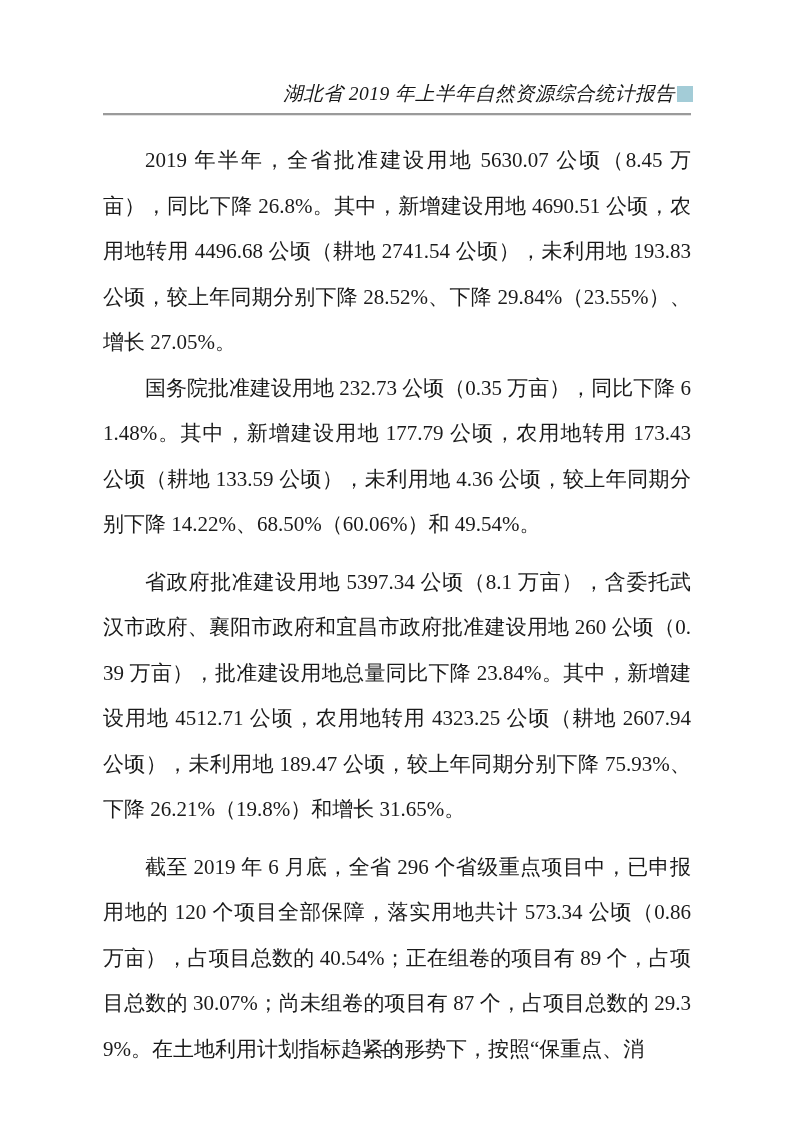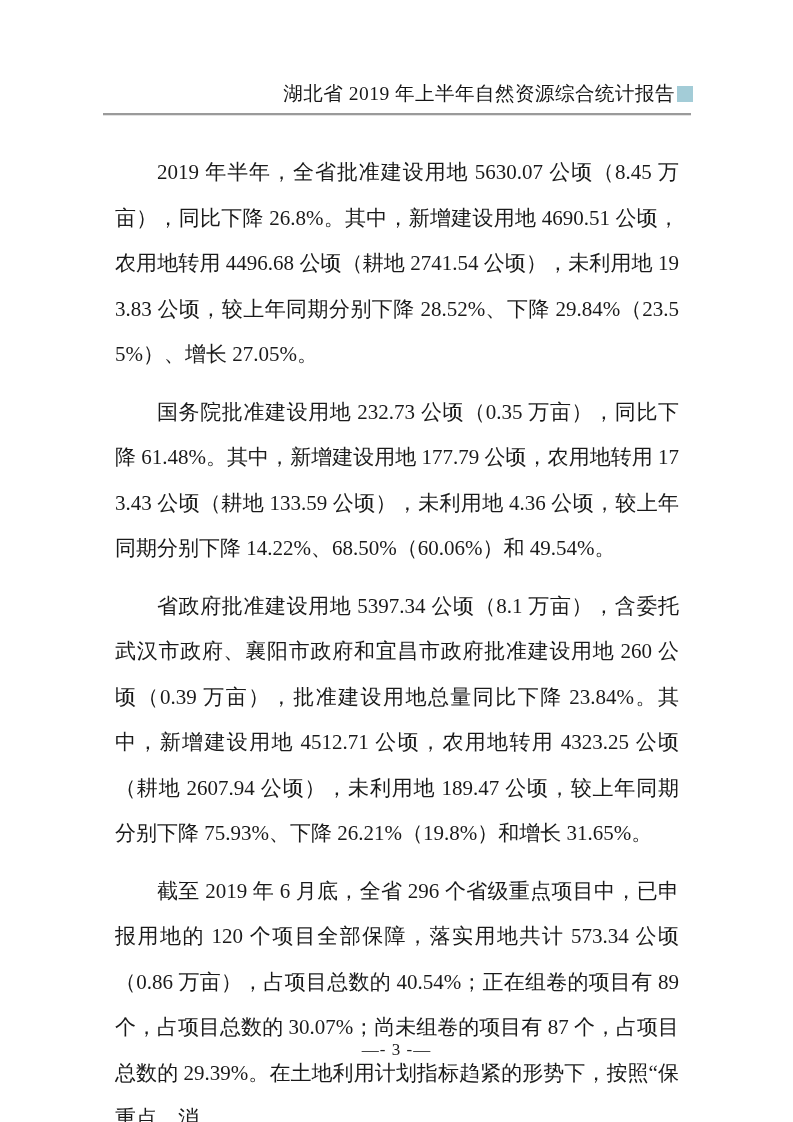--- a/index.html
+++ b/index.html
@@ -19,20 +19,21 @@
   .header {
     position: absolute;
     top: 82px;
     left: 103px;
     right: 100px;
     text-align: right;
     font-size: 19.5px;
     line-height: 24px;
     white-space: nowrap;
     color: #161616;
+    font-style: italic;
   }
   .header-title {
     letter-spacing: 0.5px;
   }
   .accent-square {
     display: inline-block;
     width: 16px;
     height: 16px;
     background: #a3ccd7;
     margin-left: 2px;
@@ -50,21 +51,21 @@
   .body-text {
     position: absolute;
     top: 138px;
     left: 103px;
     width: 588px;
     font-size: 21px;
     line-height: 45.5px;
     text-align: justify;
   }
   .body-text p {
-    margin: 12px;
+    margin: 0;
     text-indent: 2em;
     word-break: break-all;
   }
   .body-text p.gap-before {
     margin-top: 12px;
   }
   .footer {
     position: absolute;
     bottom: 62px;
     left: 0;

